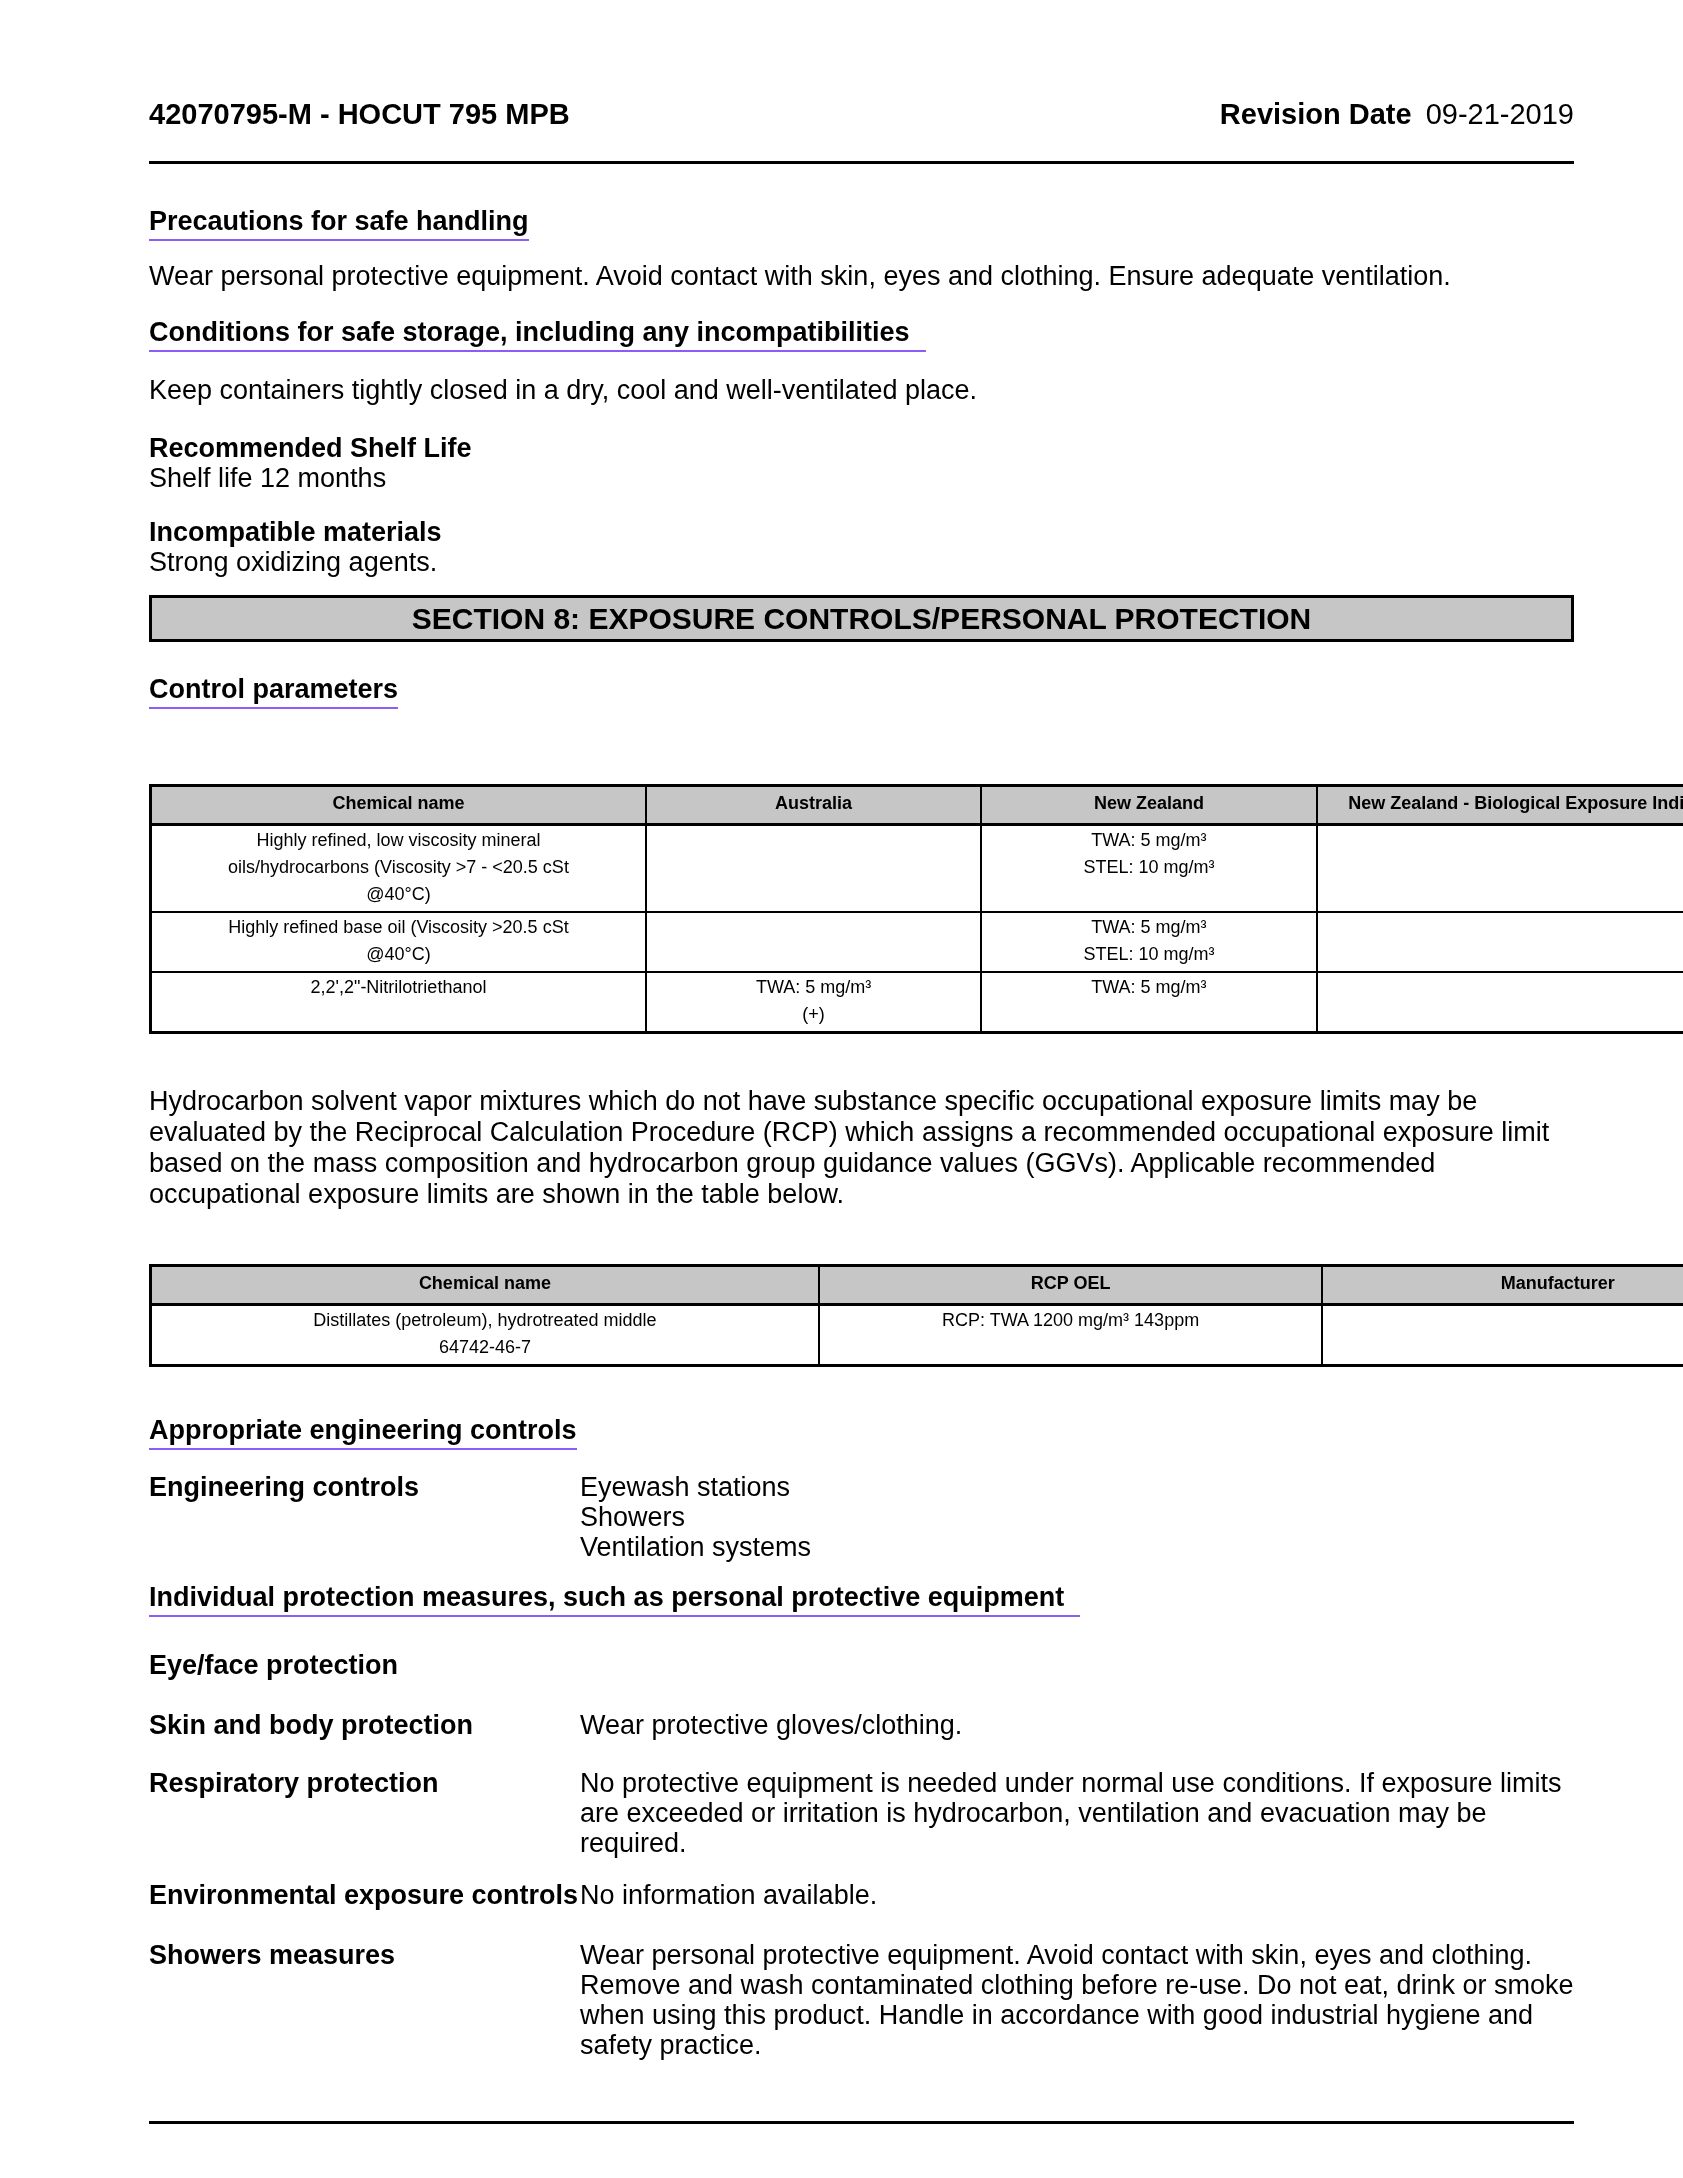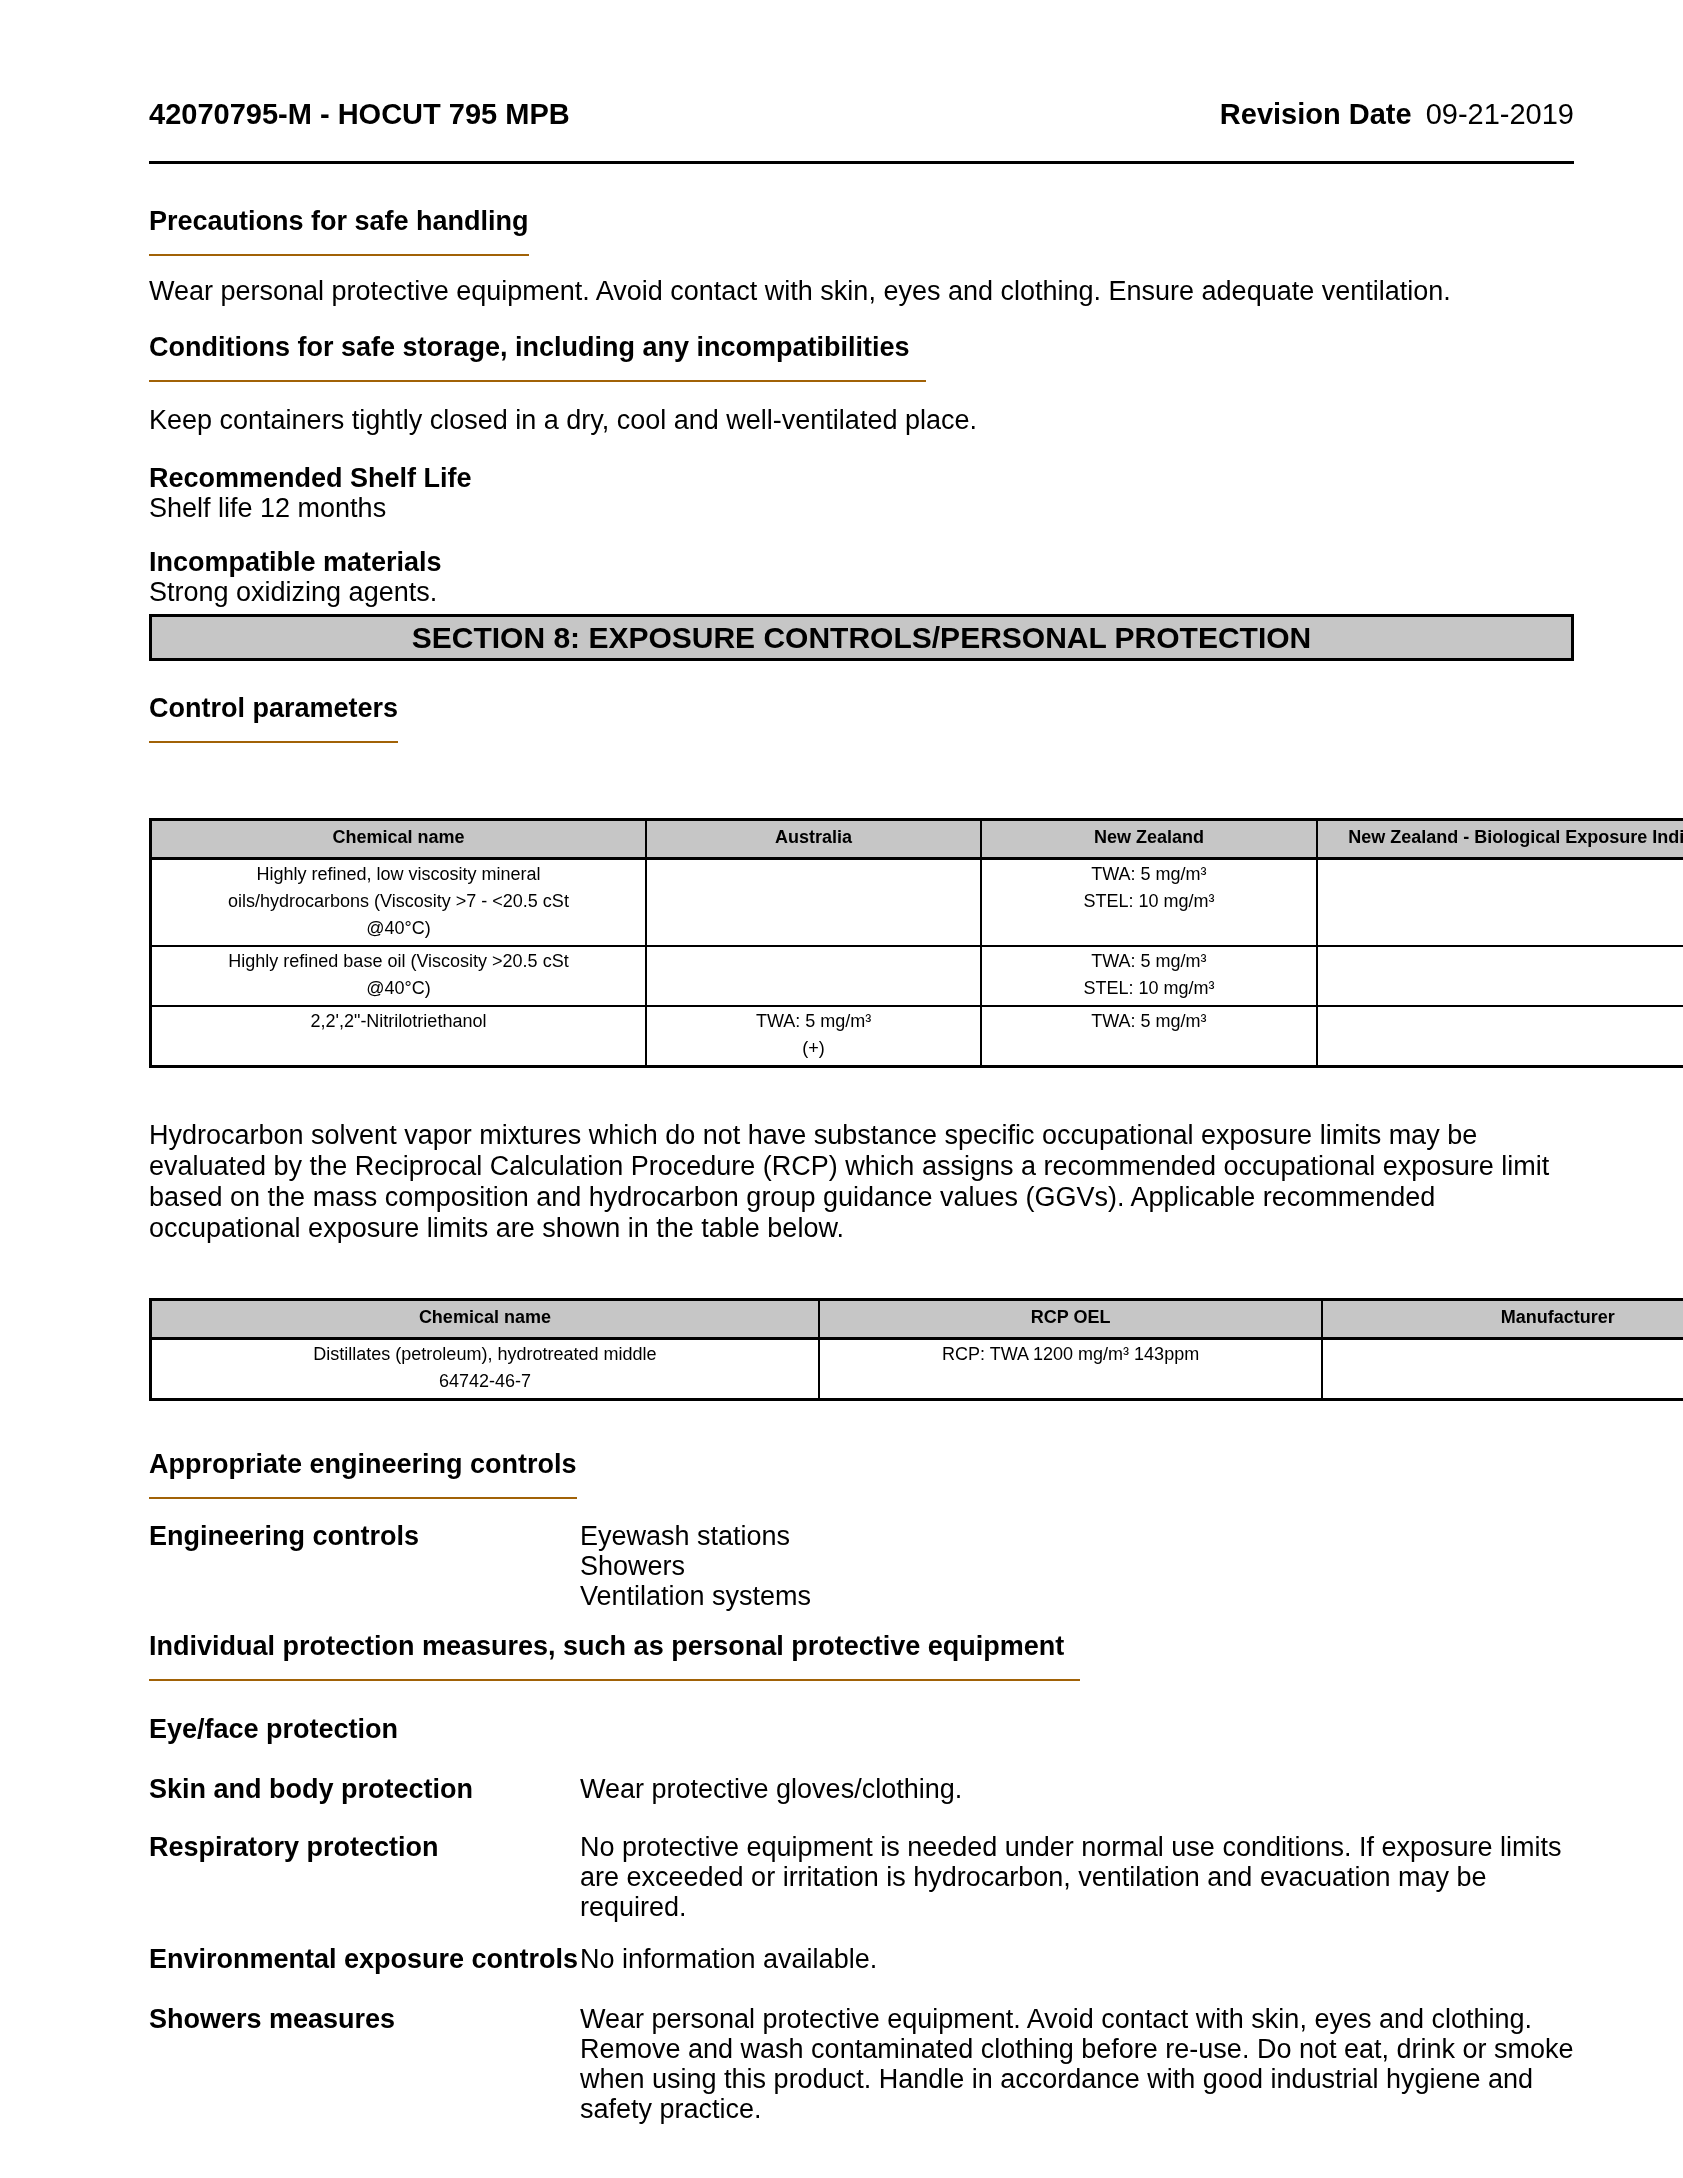--- a/index.html
+++ b/index.html
@@ -9,29 +9,29 @@
     background:#ffffff;color:#000;
     font-family:"Liberation Sans", sans-serif;
     font-size:27px;line-height:30px;
     box-sizing:border-box;
     padding:99px 109px 0 149px;
     overflow:hidden;
   }
   .header-row{display:flex;justify-content:space-between;align-items:flex-start;font-size:29px;font-weight:bold;}
   .header-row .date{font-weight:normal;margin-left:14px;}
   .rule{border:none;border-top:3px solid #000;margin:32px 0 0 0;height:0;}
-  .h-underline{display:inline-block;font-weight:bold;border-bottom:2px solid #a16207;padding-bottom:18px;}
+  .h-underline{display:inline-block;font-weight:bold;border-bottom:2px solid #8b5cf6;padding-bottom:3px;}
   .pad-underline{padding-right:16px;}
   .mt42{margin-top:42px}.mt20{margin-top:20px}.mt26{margin-top:26px}.mt23{margin-top:23px}
   .mt28{margin-top:28px}.mt24{margin-top:24px}.mt32{margin-top:32px}
   .mt76{margin-top:75px}.mt40{margin-top:52px}.mt55{margin-top:54px}.mt48{margin-top:48px}
   .mt22{margin-top:22px}.mt33{margin-top:33px}.mt30{margin-top:30px}.mt62{margin-top:61px}
   .bold{font-weight:bold;}
   .banner{
-    margin-top:7px;background:#c6c6c6;border:3px solid #000;
+    margin-top:18px;background:#c6c6c6;border:3px solid #000;
     text-align:center;font-weight:bold;font-size:30px;line-height:37px;padding:2px 0;
   }
   table{border-collapse:collapse;table-layout:fixed;width:1646px;font-size:18px;line-height:27px;}
   table{border:3px solid #000;}
   th,td{border:2px solid #000;padding:1px 4px;text-align:center;vertical-align:top;overflow:hidden;}
   th{background:#c6c6c6;font-weight:bold;border-bottom:3px solid #000;padding-top:3px;padding-bottom:6px;}
   td{padding-bottom:3px;}
   .t1 .c1{width:427px}.t1 .c2{width:289px}.t1 .c3{width:289px}.t1 .c4{width:411px}
   .t2 .c1{width:576px}.t2 .c2{width:434px}.t2 .c3{width:406px}
   .para{width:1426px;line-height:31px;}

